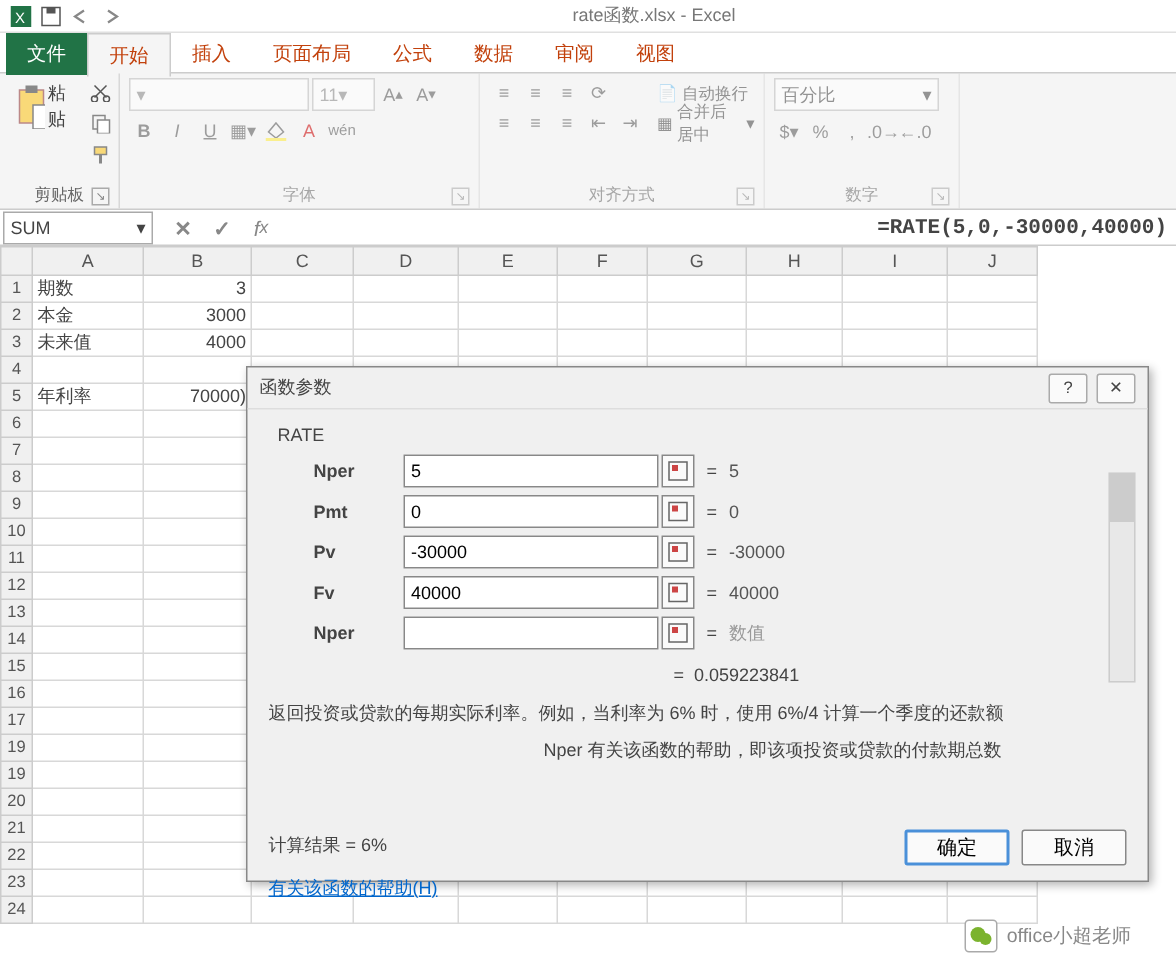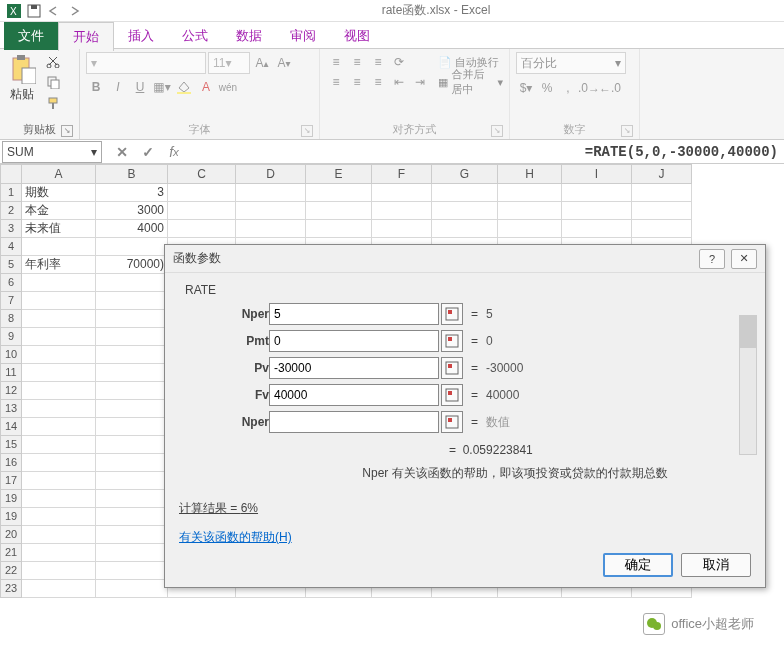--- a/index.html
+++ b/index.html
@@ -2,29 +2,29 @@
 <html><head>
 <meta charset="utf-8">
 <style>
 *{box-sizing:border-box;margin:0;padding:0;font-family:"Microsoft YaHei",SimSun,sans-serif;}
 body{background:#fff;width:784px;height:645px;overflow:hidden;position:relative;font-size:12px;color:#444;}
 .titlebar{height:22px;background:#fff;border-bottom:1px solid #e0e0e0;display:flex;align-items:center;}
 .qat{display:flex;gap:4px;padding:0 6px;align-items:center;}
 .qat .ico{width:16px;height:16px;display:flex;align-items:center;justify-content:center;}
 .title-text{flex:1;text-align:center;color:#777;font-size:12px;}
 .ribbon-tabs{height:26px;display:flex;align-items:flex-start;padding-left:4px;background:#fff;}
-.ribbon-tab{padding:5px 14px;color:#a21caf;font-size:13px;}
+.ribbon-tab{padding:5px 14px;color:#c2410c;font-size:13px;}
 .ribbon-tab.file{background:#217346;color:#fff;}
 .ribbon-tab.active{border:1px solid #ccc;border-bottom:none;background:#f5f5f5;}
 .ribbon-body{height:92px;background:#f5f5f5;border-top:1px solid #ccc;border-bottom:1px solid #ccc;display:flex;}
 .rgroup{border-right:1px solid #d8d8d8;padding:3px 6px 2px;display:flex;flex-direction:column;justify-content:space-between;}
 .rgroup-label{text-align:center;color:#666;font-size:11px;padding-top:2px;position:relative;}
 .rgroup-label .dlau{position:absolute;right:0;bottom:0;width:12px;height:12px;border:1px solid #aaa;font-size:8px;line-height:10px;text-align:center;color:#888;}
 .rcontent{display:flex;gap:4px;align-items:flex-start;flex:1;}
-.bigbtn{display:flex;flex-direction:column;align-items:flex-start;justify-content:center;padding:2px 4px;gap:2px;}
+.bigbtn{display:flex;flex-direction:row;align-items:center;justify-content:center;padding:2px 4px;gap:2px;}
 .smicons{display:flex;flex-direction:column;gap:3px;}
 .sm{width:18px;height:18px;display:flex;align-items:center;justify-content:center;}
 .fontrow{display:flex;gap:2px;align-items:center;margin-bottom:3px;}
 .fontbox{border:1px solid #bbb;background:#fff;height:22px;padding:0 4px;display:flex;align-items:center;font-size:12px;color:#888;}
 .btn18{width:20px;height:20px;display:flex;align-items:center;justify-content:center;font-size:12px;color:#555;}
 .alrow{display:flex;gap:1px;}
 .selbox{border:1px solid #bbb;background:#fff;height:22px;padding:0 4px;display:flex;align-items:center;width:80px;justify-content:space-between;}
 .namebox-row{height:24px;border-bottom:1px solid #ccc;display:flex;align-items:center;}
 .namebox{width:100px;border:1px solid #aaa;height:22px;margin-left:2px;display:flex;align-items:center;padding:0 4px;justify-content:space-between;background:#fff;}
 .fxbtns{display:flex;gap:6px;padding:0 10px;}
@@ -39,30 +39,30 @@
 .row .rh{width:22px;border:1px solid #ccc;border-top:none;background:#f0f0f0;text-align:center;line-height:16px;font-size:11px;color:#555;}
 .row .cell{border-right:1px solid #d8d8d8;border-bottom:1px solid #d8d8d8;padding:0 3px;line-height:16px;overflow:hidden;white-space:nowrap;}
 .dialog{position:absolute;left:164px;top:244px;width:602px;height:344px;background:#f0f0f0;border:1px solid #888;box-shadow:2px 2px 6px rgba(0,0,0,0.3);}
 .dlg-title{height:28px;display:flex;align-items:center;padding:0 8px;justify-content:space-between;border-bottom:1px solid #ddd;}
 .dlg-title-btns{display:flex;gap:6px;}
 .dlg-tbtn{width:26px;height:20px;border:1px solid #aaa;background:#fafafa;font-size:11px;display:flex;align-items:center;justify-content:center;border-radius:2px;}
 .dlg-body{padding:10px 14px 8px;position:relative;height:calc(100% - 28px);}
 .fname{font-size:12px;margin-bottom:6px;padding-left:6px;}
 .params{margin-left:30px;}
 .prow{display:flex;align-items:center;margin-bottom:5px;}
-.plabel{width:60px;text-align:right;padding-right:0;font-weight:bold;}
+.plabel{width:60px;padding-right:21px;font-weight:bold;}
 .pinput{width:170px;height:22px;border:1px solid #888;background:#fff;padding:0 4px;font-size:12px;}
 .refbtn{width:22px;height:22px;border:1px solid #888;background:#fafafa;margin-left:2px;display:flex;align-items:center;justify-content:center;}
 .peq{padding:0 8px;}
 .pval{color:#555;}
 .pval.gray{color:#999;}
 .result-eq{margin-left:270px;margin-top:10px;}
 .desc1{margin-top:10px;font-size:12px;}
 .desc2{margin-top:8px;font-size:12px;text-align:center;padding-left:100px;}
-.calcres{margin-top:18px;font-size:12px;text-decoration:underline;}
+.calcres{margin-top:46px;font-size:12px;}
 .helplink{color:#0066cc;text-decoration:underline;margin-top:12px;display:inline-block;}
 .dlg-btns{position:absolute;right:14px;bottom:10px;display:flex;gap:8px;}
 .dlgbtn{width:70px;height:24px;border:1px solid #888;background:#fafafa;border-radius:2px;}
 .dlgbtn.default{border:2px solid #4a90d9;}
 .scrollt{position:absolute;right:8px;top:42px;width:18px;height:140px;background:#e8e8e8;border:1px solid #ccc;}
 .scrollt .thumb{width:100%;height:32px;background:#ccc;}
 .watermark{position:absolute;right:30px;bottom:10px;color:#888;font-size:13px;display:flex;align-items:center;gap:6px;}
 .wmico{width:22px;height:22px;border:1px solid #aaa;border-radius:3px;display:flex;align-items:center;justify-content:center;background:#fff;}
 svg{display:block;}
 </style>
@@ -94,20 +94,21 @@
         </svg>
       </span>
   </div>
   <div class="title-text">rate函数.xlsx - Excel</div>
 </div>
 
 <div class="ribbon-tabs">
   <div class="ribbon-tab file">文件</div>
   <div class="ribbon-tab active">开始</div>
   <div class="ribbon-tab">插入</div>
+  <div class="ribbon-tab">页面布局</div>
   <div class="ribbon-tab">公式</div>
   <div class="ribbon-tab">数据</div>
   <div class="ribbon-tab">审阅</div>
   <div class="ribbon-tab">视图</div>
 </div>
 
 <div class="ribbon-body">
   <div class="rgroup" style="width:80px">
     <div class="rcontent">
       <div class="bigbtn">
@@ -556,20 +557,33 @@
         <div class="cell" style="width: 72px;"></div>
         <div class="cell" style="width: 68px;"></div>
         <div class="cell" style="width: 70px;"></div>
         <div class="cell" style="width: 66px;"></div>
         <div class="cell" style="width: 60px;"></div>
         <div class="cell" style="width: 66px;"></div>
         <div class="cell" style="width: 64px;"></div>
         <div class="cell" style="width: 70px;"></div>
         <div class="cell" style="width: 60px;"></div>
       </div>
+      <div class="row">
+        <div class="rh">24</div>
+        <div class="cell" style="width: 74px;"></div>
+        <div class="cell" style="width: 72px;"></div>
+        <div class="cell" style="width: 68px;"></div>
+        <div class="cell" style="width: 70px;"></div>
+        <div class="cell" style="width: 66px;"></div>
+        <div class="cell" style="width: 60px;"></div>
+        <div class="cell" style="width: 66px;"></div>
+        <div class="cell" style="width: 64px;"></div>
+        <div class="cell" style="width: 70px;"></div>
+        <div class="cell" style="width: 60px;"></div>
+      </div>
     </div>
 </div>
 
 <div class="dialog">
   <div class="dlg-title">
     <span>函数参数</span>
     <div class="dlg-title-btns">
       <div class="dlg-tbtn">?</div>
       <div class="dlg-tbtn">✕</div>
     </div>
@@ -635,20 +649,21 @@
             </svg>
           </div>
     <div class="peq">=</div>
     <div class="pval gray">数值</div>
         </div>
       </div>
     <div class="scrollt">
         <div class="thumb"></div>
       </div>
     <div class="result-eq">=&nbsp;&nbsp;<span>0.059223841</span></div>
+    <div class="desc1">返回投资或贷款的每期实际利率。例如，当利率为 6% 时，使用 6%/4 计算一个季度的还款额</div>
     <div class="desc2">Nper  有关该函数的帮助，即该项投资或贷款的付款期总数</div>
     <div class="calcres"><span>计算结果 = </span><span>6%</span></div>
     <a class="helplink">有关该函数的帮助(H)</a>
     <div class="dlg-btns">
       <button class="dlgbtn default">确定</button>
       <button class="dlgbtn">取消</button>
     </div>
   </div>
 </div>
 

